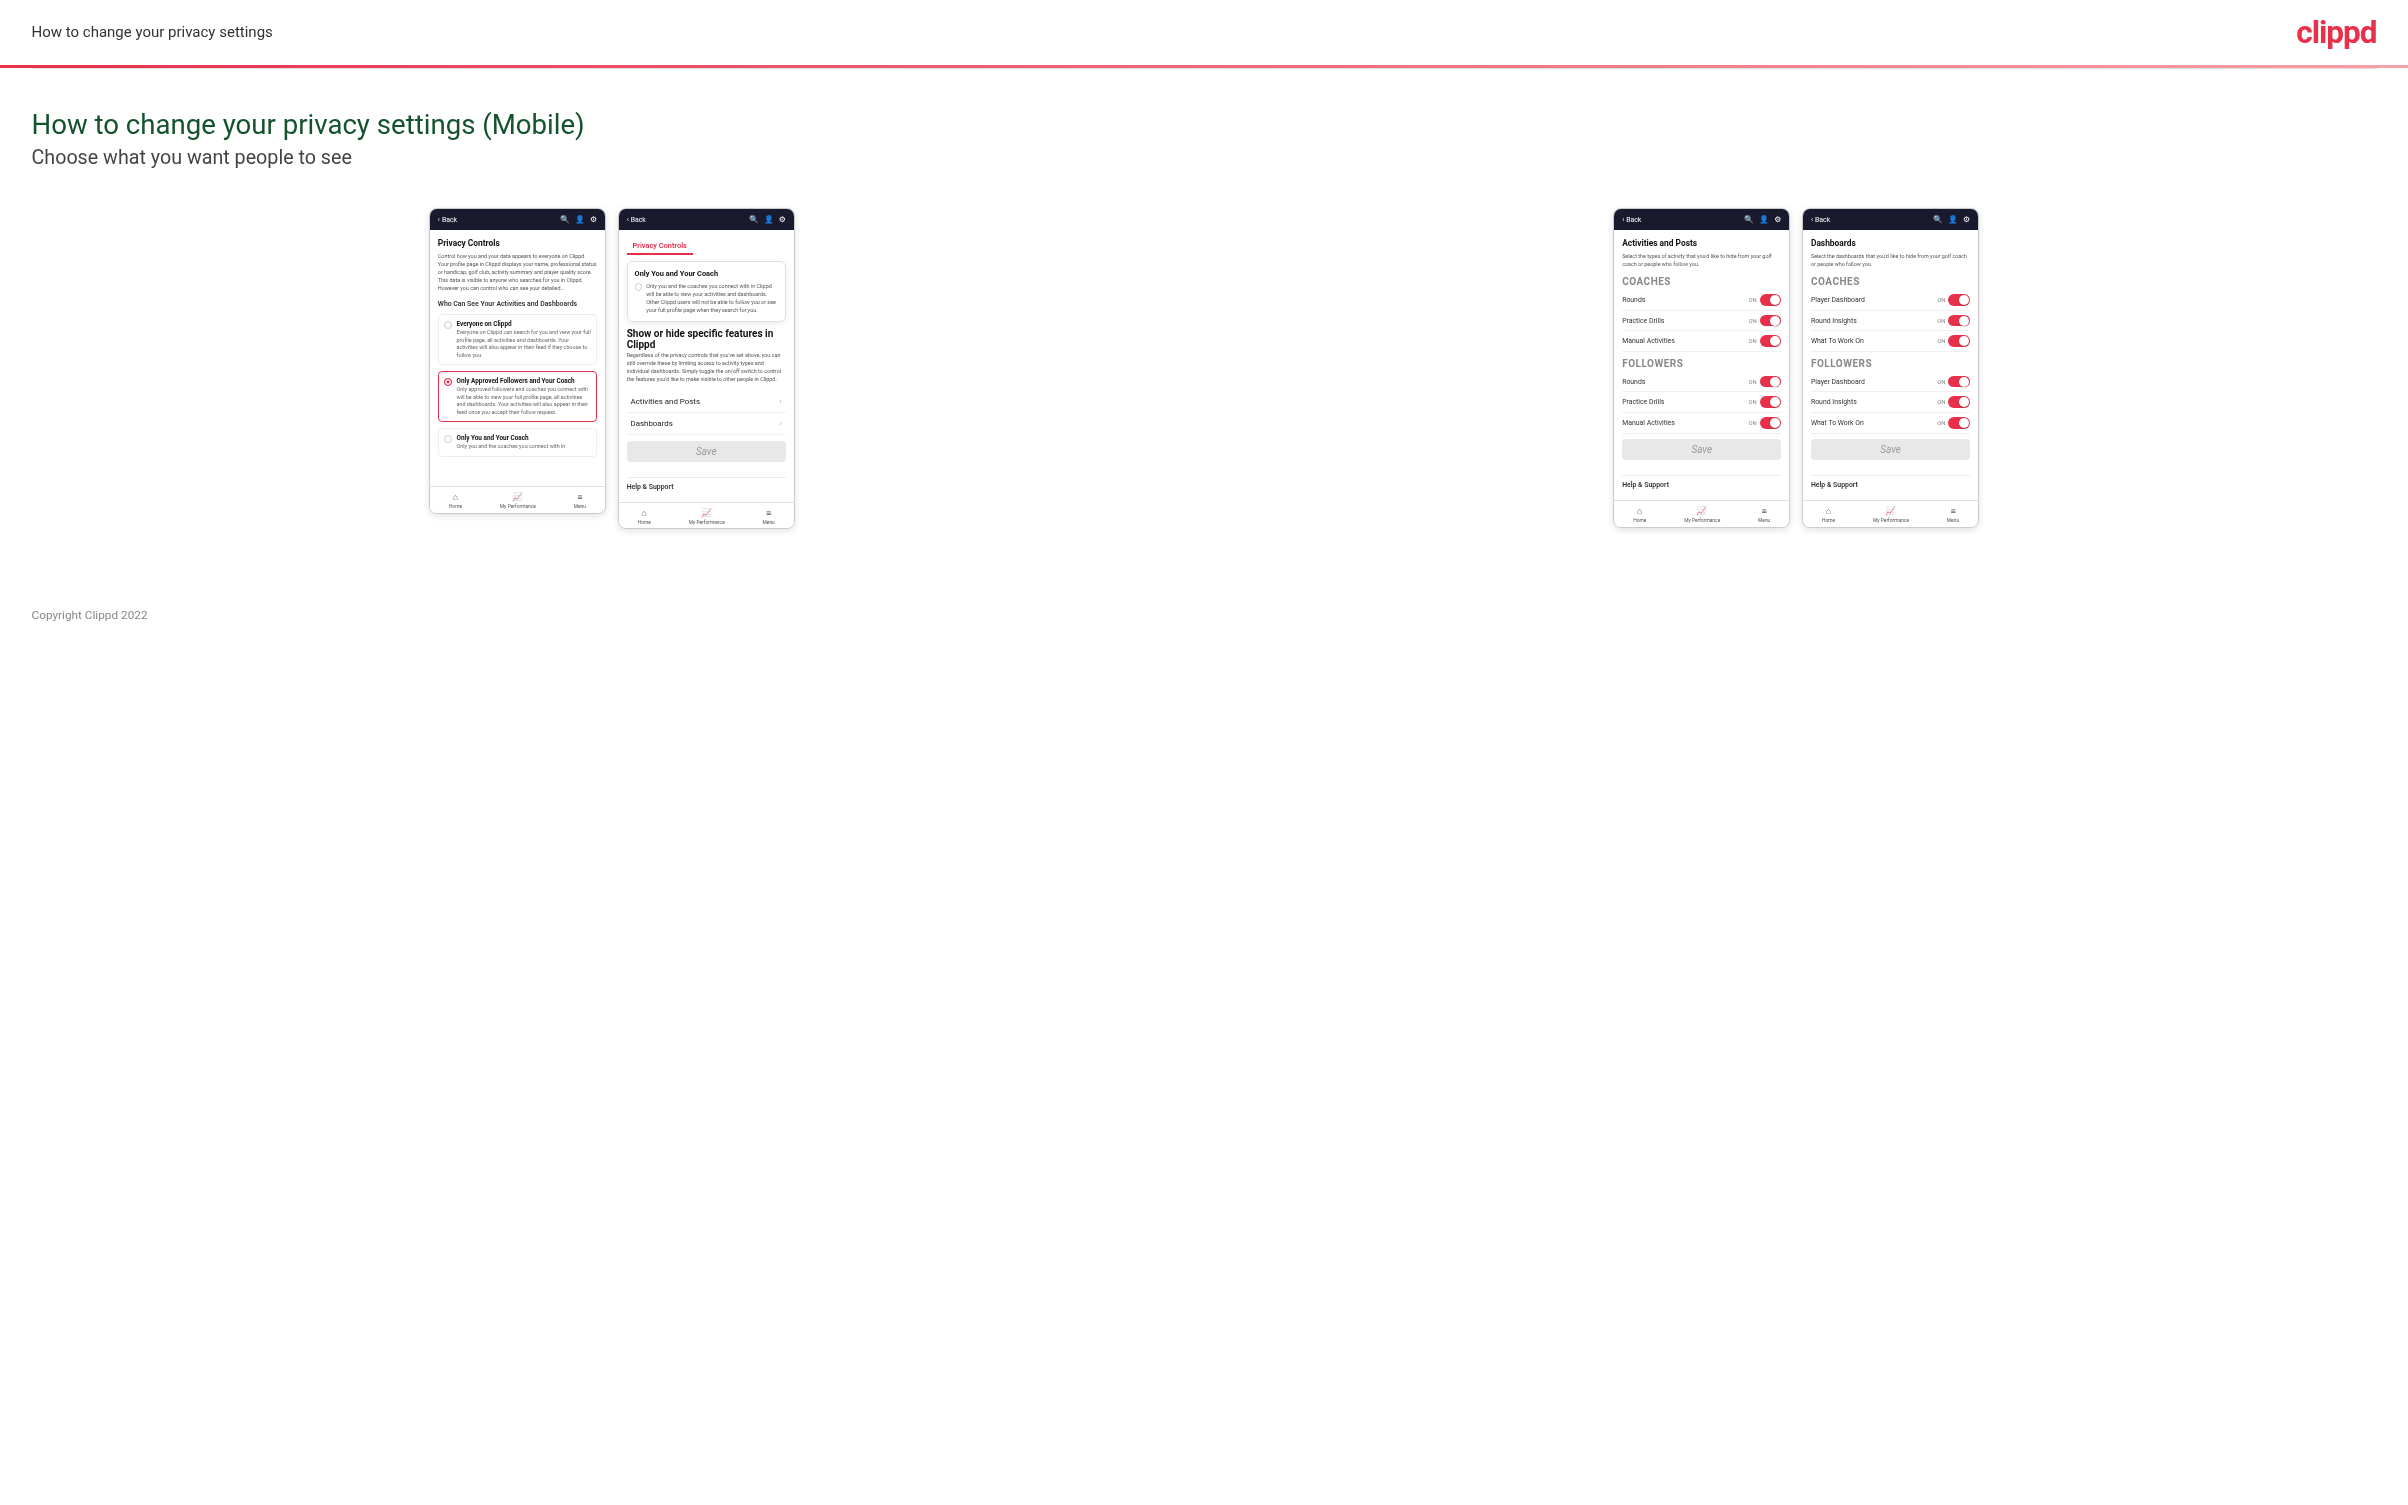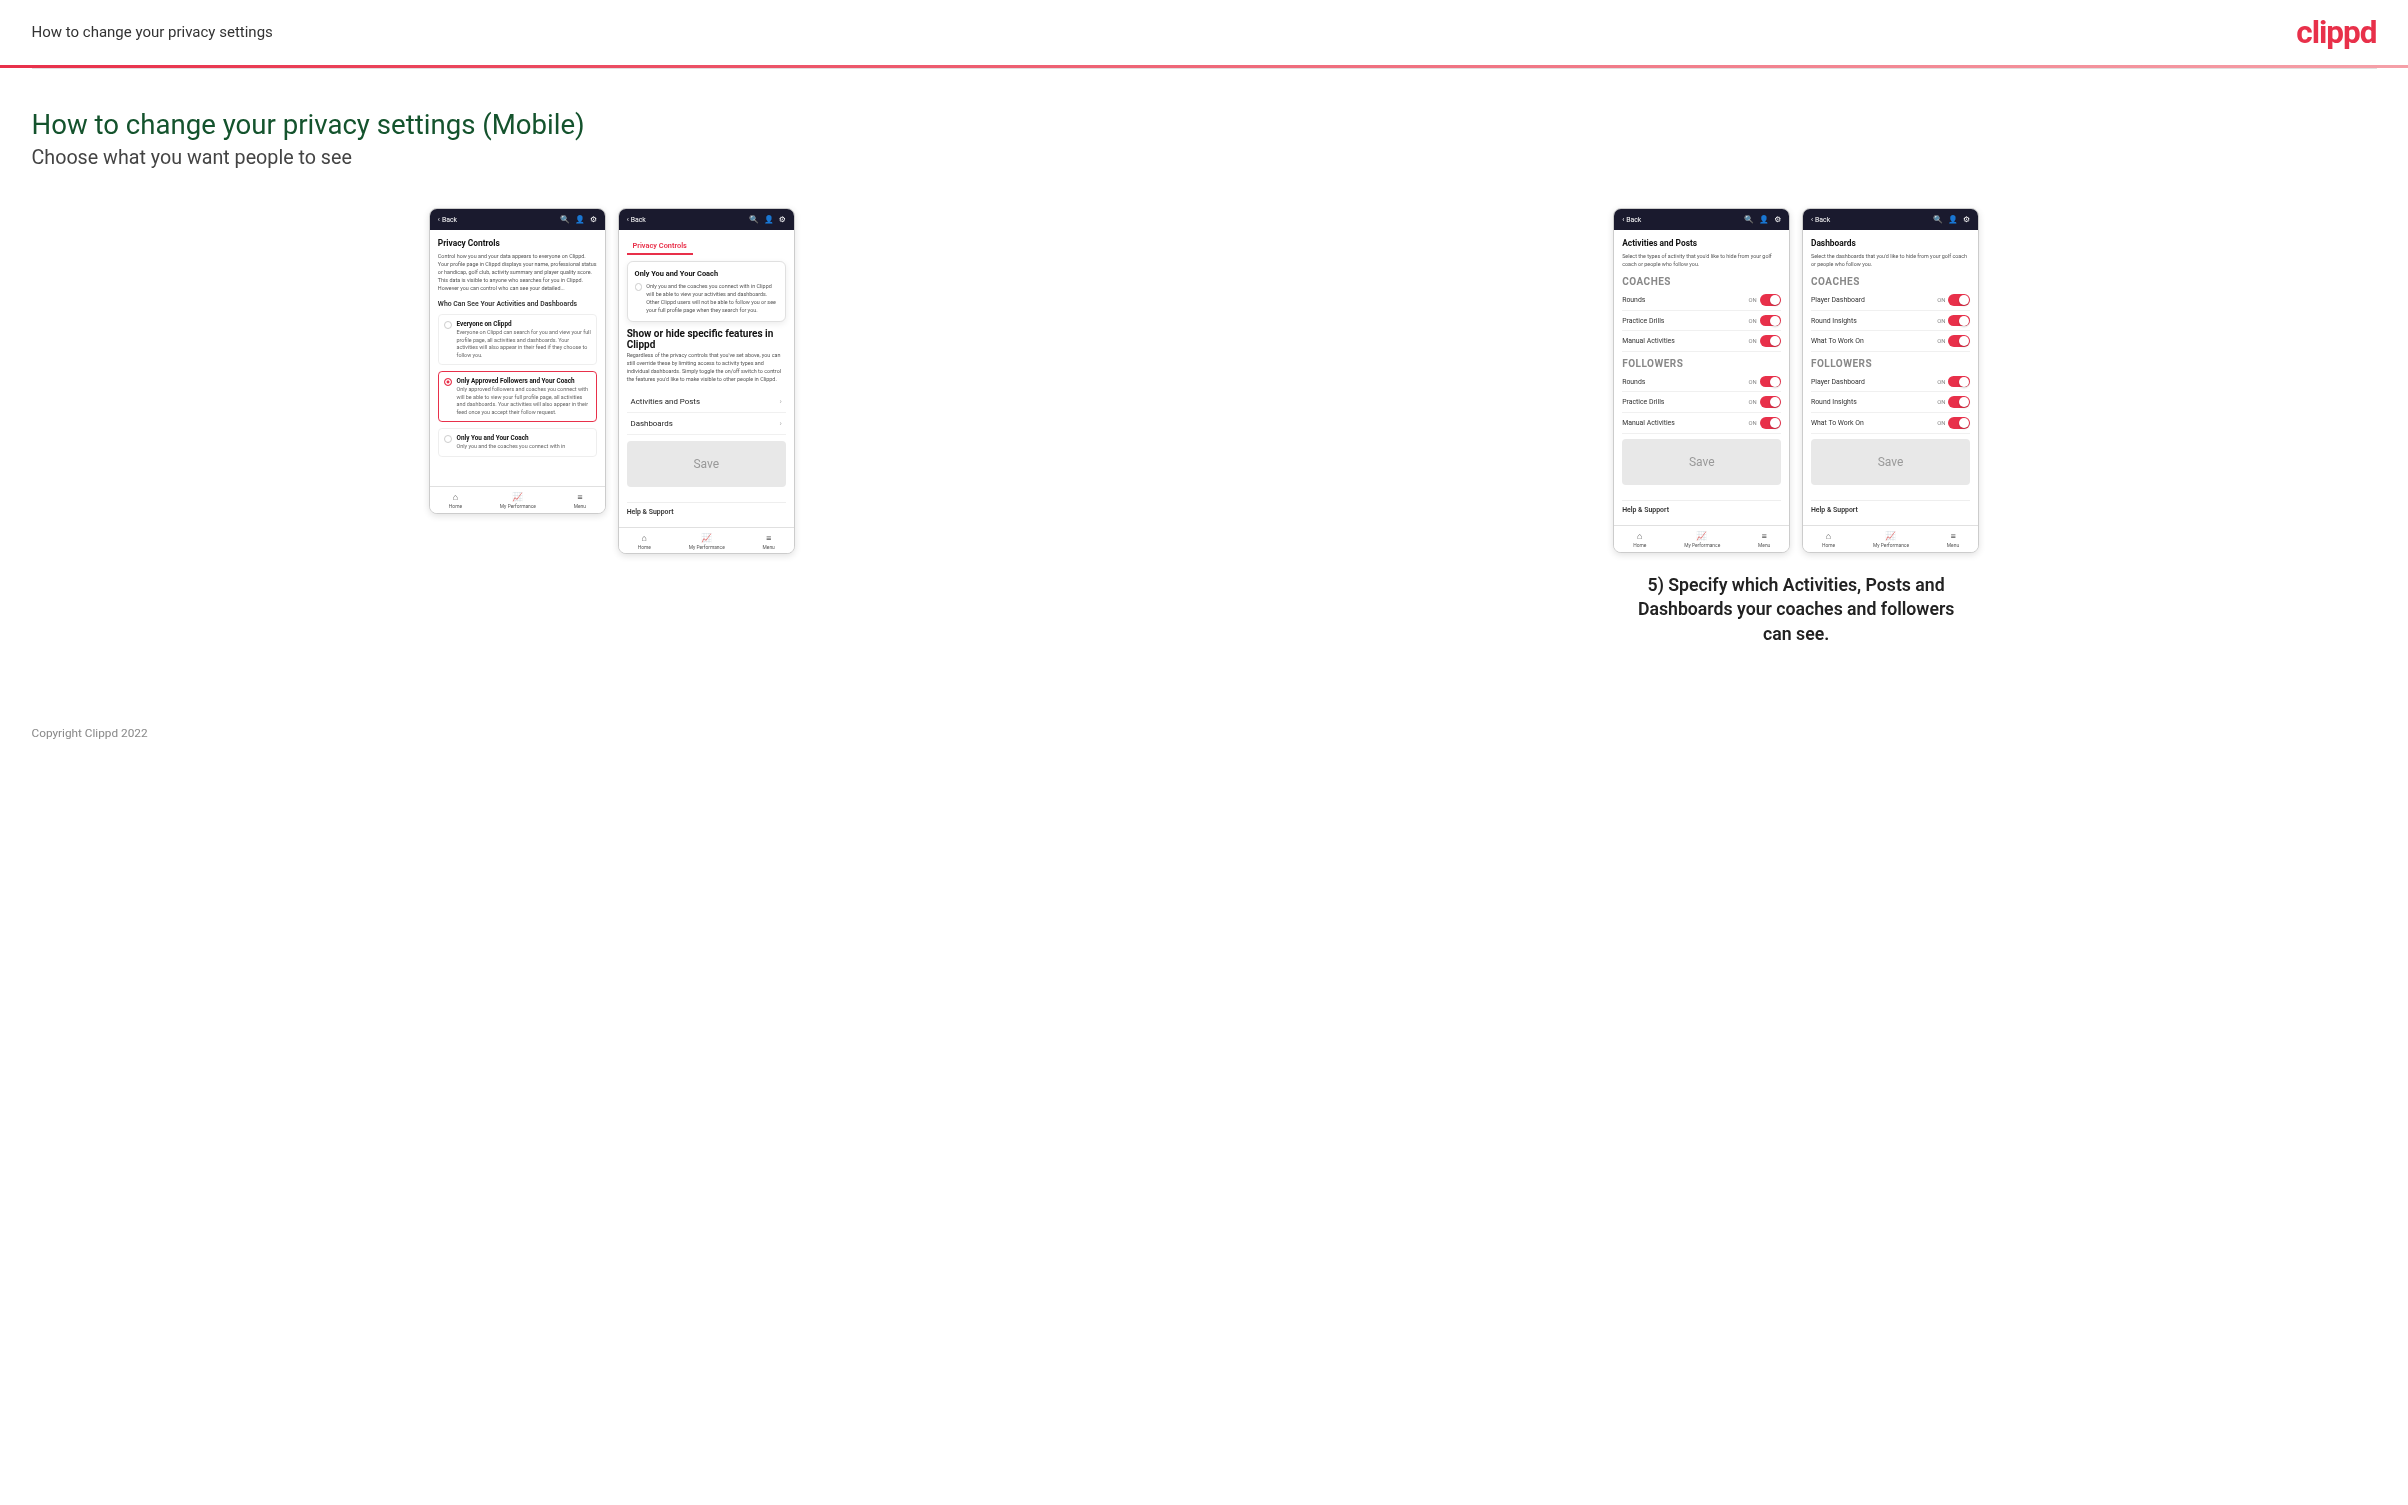--- a/index.html
+++ b/index.html
@@ -268,28 +268,29 @@
       color: #222;
     }
     .nav-row-arrow {
       font-size: 7.9px;
       color: #aaa;
     }
 
     
     .save-btn {
       width: 100%;
-      padding: 16px;
+      padding: 5px;
       background: #e8e8e8;
       border: none;
       border-radius: 3.9px;
-      font-size: 12px;
+      font-size: 10px;
       color: #999;
       text-align: center;
       margin-top: 5.9px;
+      font-style: italic;
     }
 
     
     .help-section {
       font-size: 6.9px;
       font-weight: 600;
       color: #333;
       padding: 4.9px 0 3px;
       border-top: 1px solid #eee;
       margin-top: 15px;
@@ -638,20 +639,19 @@
               <span class="bottom-nav-icon">📈</span>
               <span class="bottom-nav-label">My Performance</span>
             </div>
             <div class="bottom-nav-item">
               <span class="bottom-nav-icon">≡</span>
               <span class="bottom-nav-label">Menu</span>
             </div>
           </div>
         </div>
       </div>
-      <div class="caption">5) Specify which Activities, Posts and Dashboards your  coaches and followers can see.</div>
     </div>
 
   </div>
 </div>
 
 <div class="copyright">Copyright Clippd 2022</div>
 
 
 </body></html>

